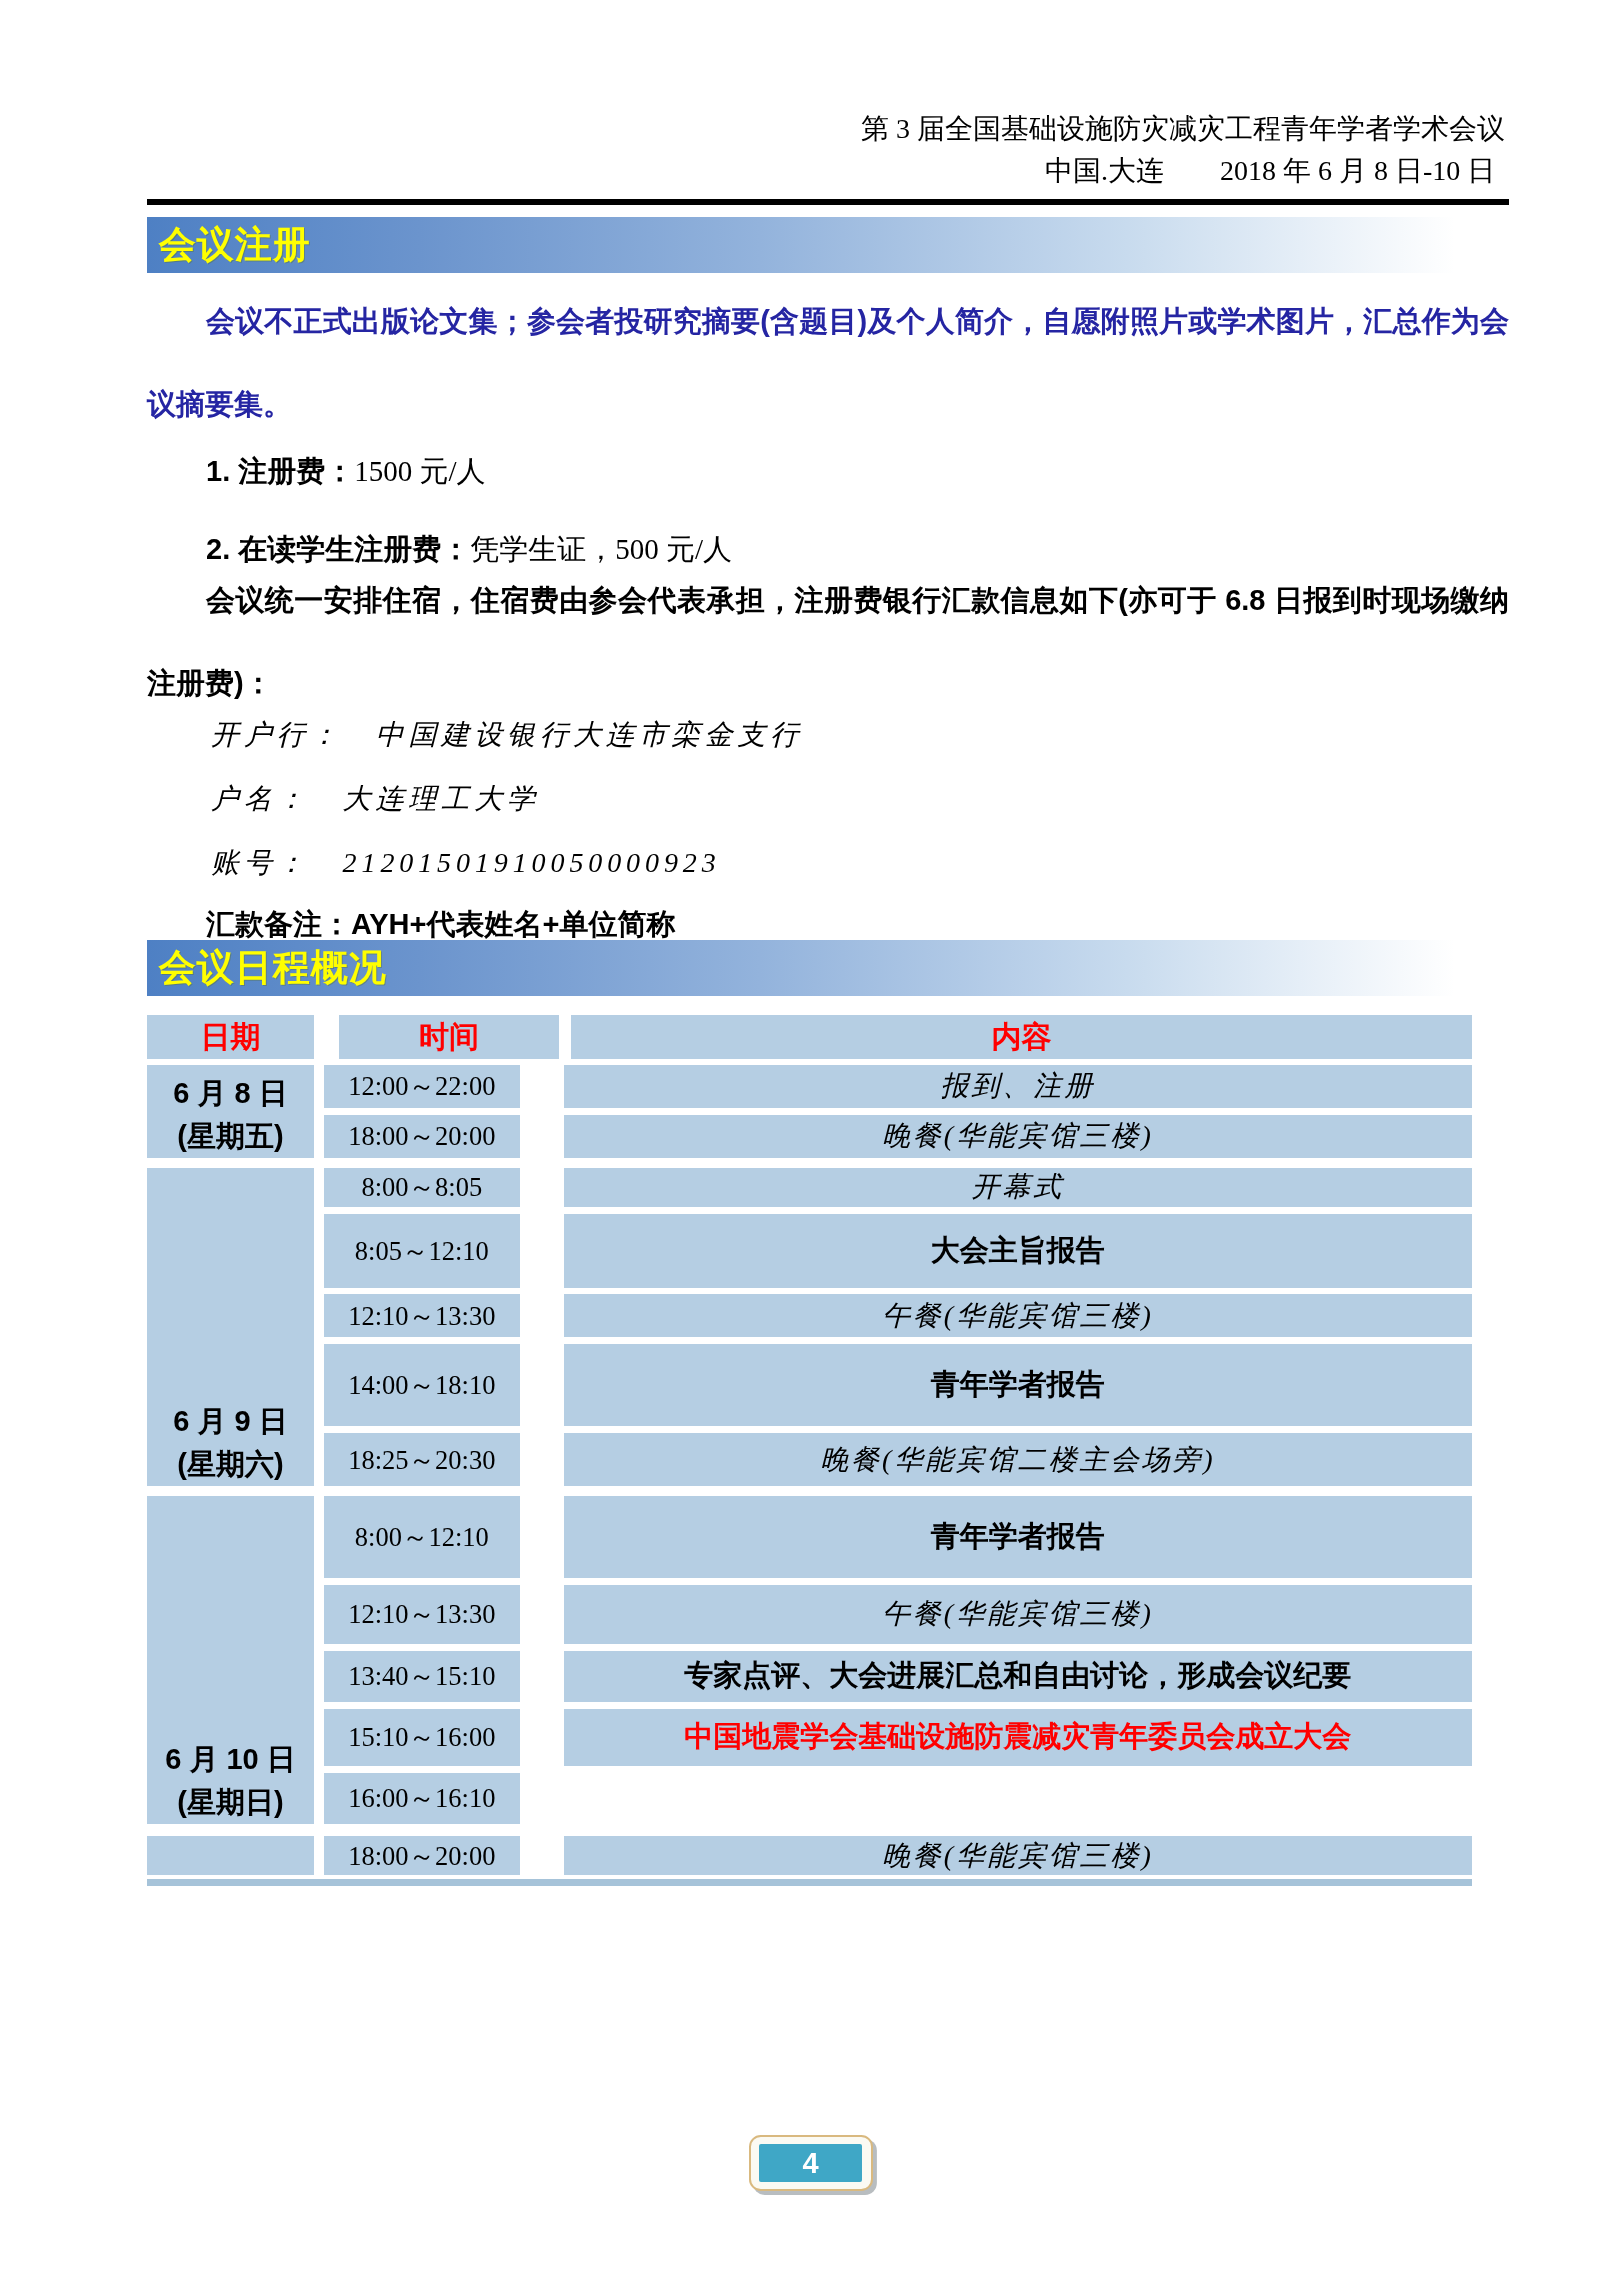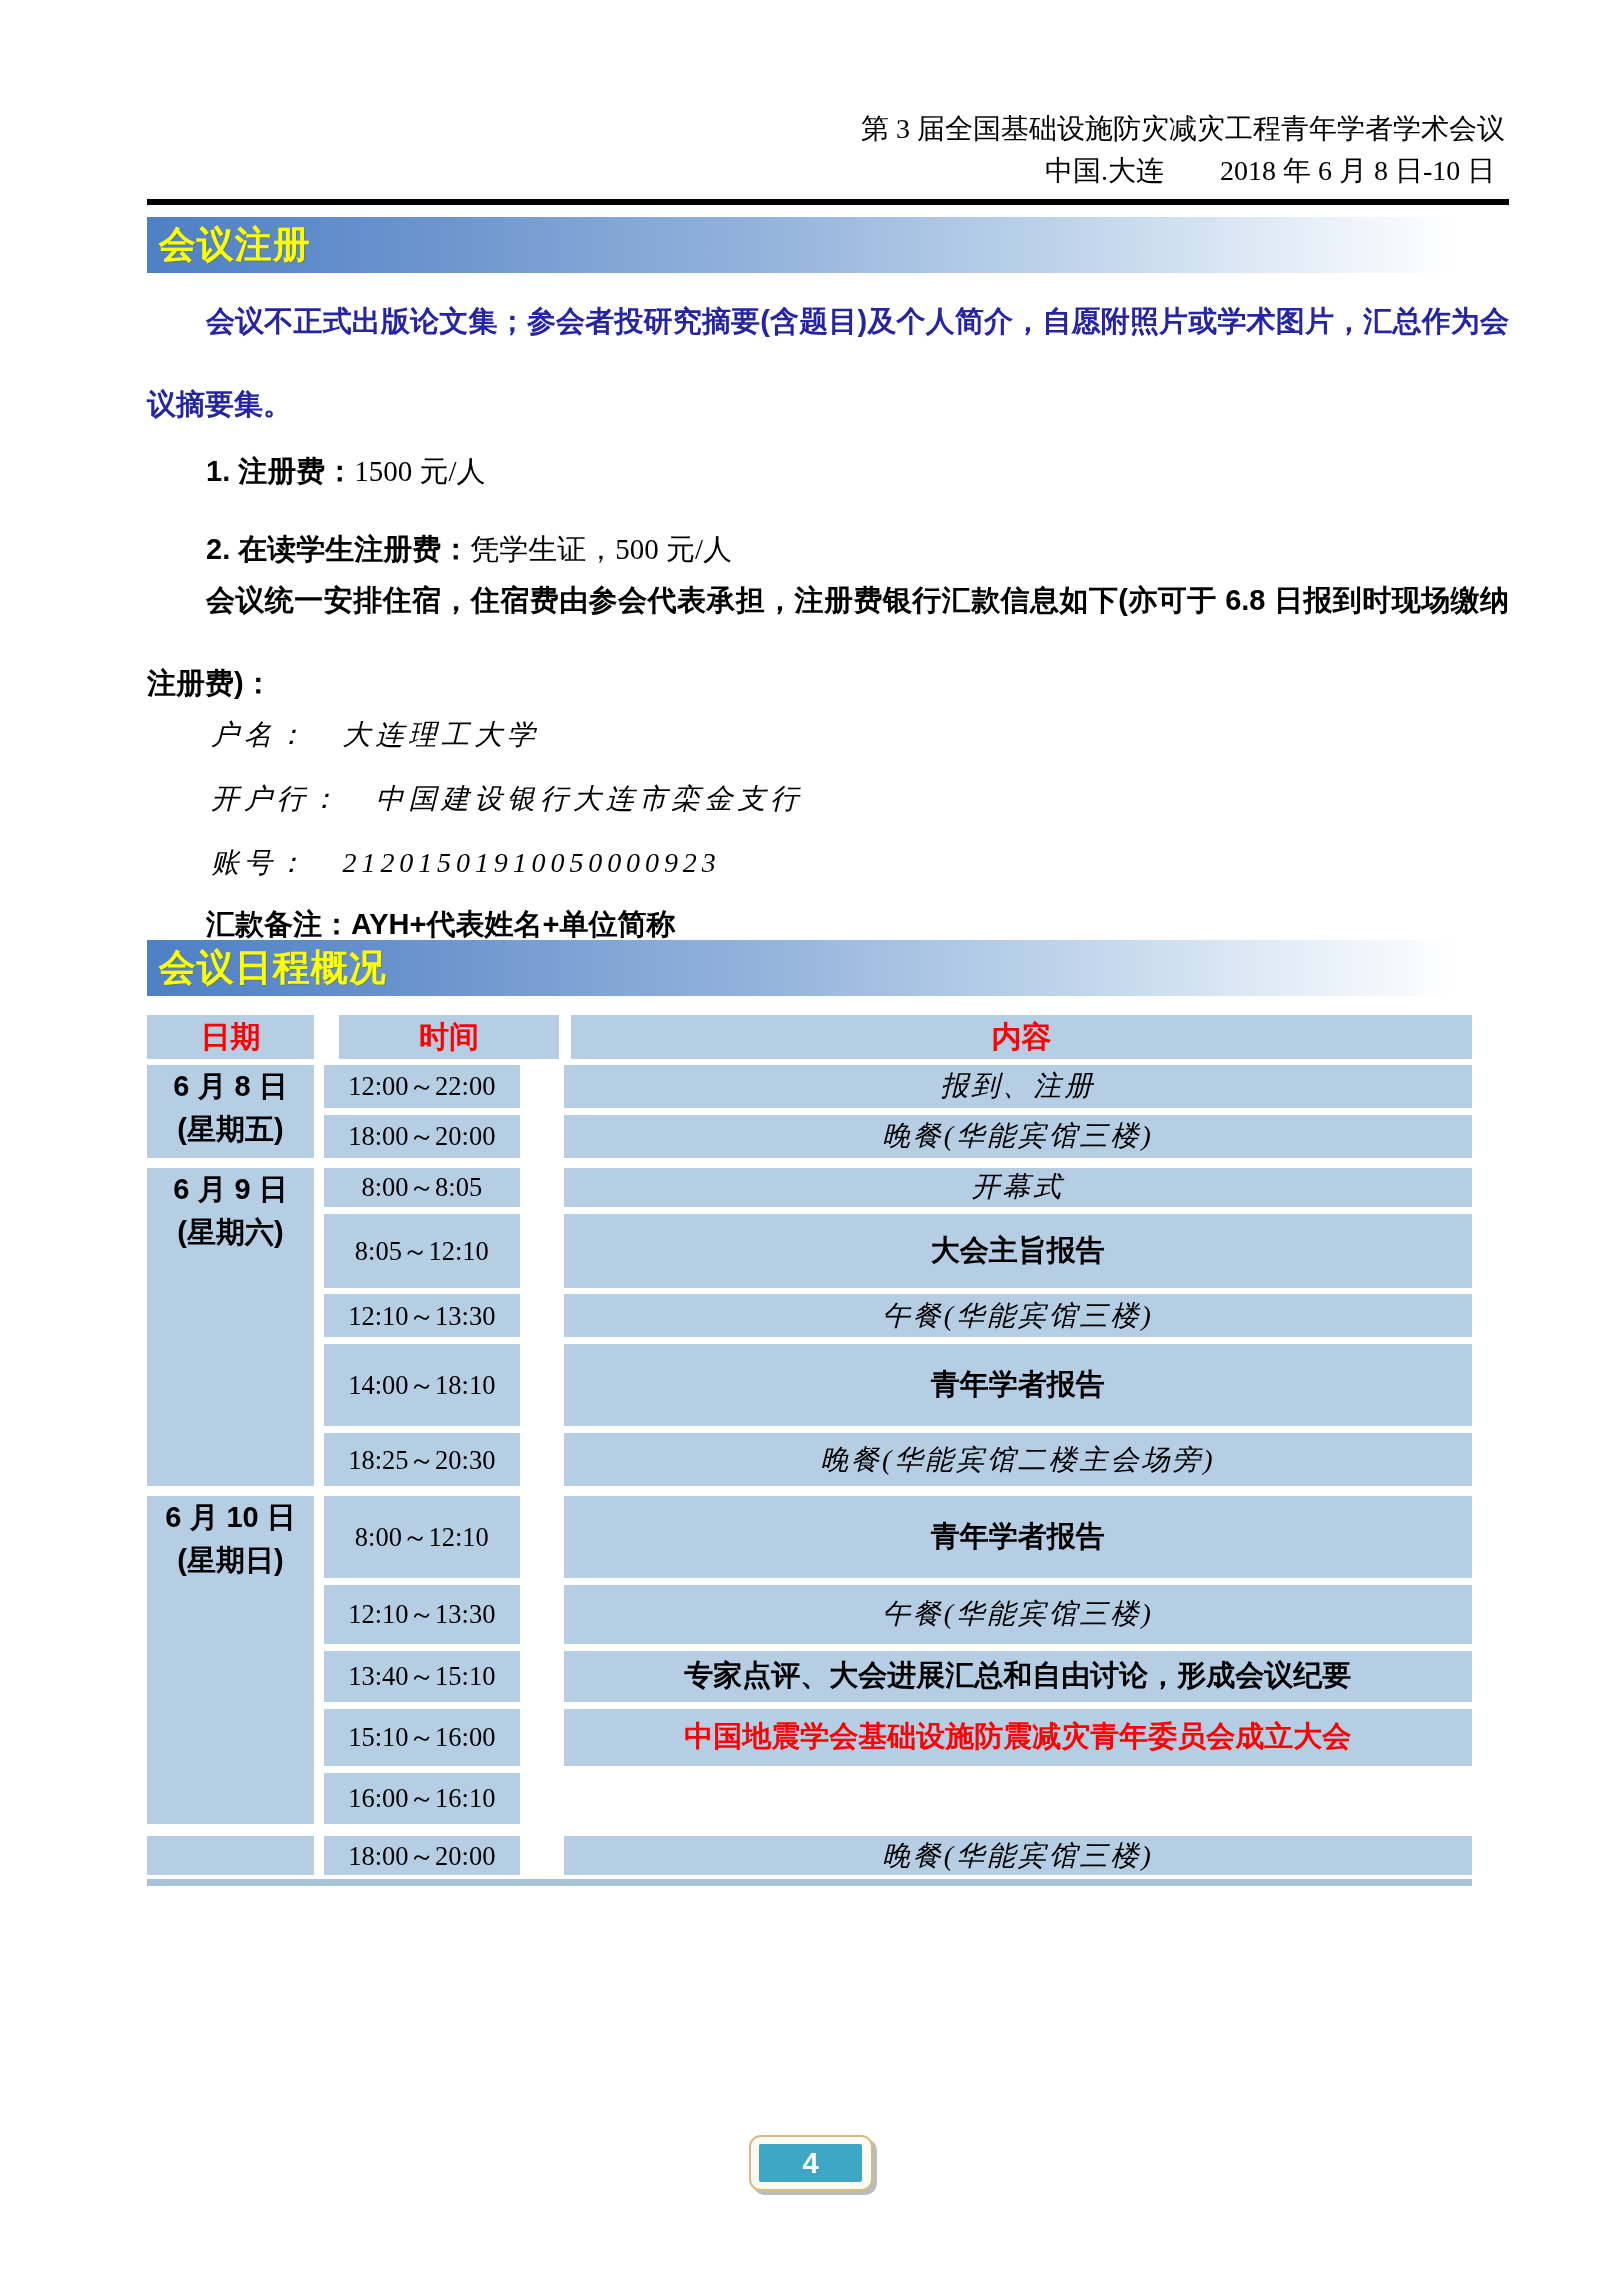--- a/index.html
+++ b/index.html
@@ -51,21 +51,21 @@
   .thead { display:flex; height:44px; margin-bottom:5.9px; }
   .cell { background:#b5cee3; display:flex; align-items:center; justify-content:center; }
   .th { color:#ff0000; font-weight:bold; font-size:30px; }
   .c-date { width:167px; margin-right:25px; }
   .c-time { width:220px; margin-right:11.8px; }
   .c-cont { flex:1; }
   .tgroup { display:flex; margin-top:9.8px; }
   .tgroup.first { margin-top:0; }
   .tgroup.last  { margin-top:12.7px; }
   .tdate { width:167px; margin-right:9.8px; background:#b5cee3;
-           display:flex; flex-direction:column; align-items:center; justify-content:flex-start;
+           display:flex; flex-direction:column; align-items:center; justify-content:flex-end;
            font-weight:bold; font-size:29px; line-height:43px; }
   .trows { flex:1; display:flex; flex-direction:column; }
   .trow  { display:flex;gap:32px; }
   .trow + .trow { margin-top:6.9px; }
   .ttime { width:196px; margin-right:11.8px; background:#b5cee3;
            display:flex; align-items:center; justify-content:center;
            font-family:"Liberation Serif", serif; font-size:26.5px; }
   .tcont { flex:1; background:#b5cee3; display:flex; align-items:center; justify-content:center;
            text-align:center; padding:0 9.8px; }
   .kai  { font-family:Liberation Serif, serif; font-style:italic; font-size:28px; letter-spacing:2.9px; }
@@ -107,22 +107,22 @@
         <span class="lbl">1. 注册费：</span><span class="val">1500 元/人</span>
       </div>
       <div>
         <span class="lbl">2. 在读学生注册费：</span><span class="val">凭学生证，500 元/人</span>
       </div>
     </div>
 
     <div class="p-hotel">会议统一安排住宿，住宿费由参会代表承担，注册费银行汇款信息如下(亦可于 6.8 日报到时现场缴纳注册费)：</div>
 
     <div class="p-bank">
+      <div>开户行：　中国建设银行大连市栾金支行</div>
       <div>户名：　大连理工大学</div>
-      <div>开户行：　中国建设银行大连市栾金支行</div>
       <div>账号：　21201501910050000923</div>
     </div>
 
     <div class="p-remit">汇款备注：AYH+代表姓名+单位简称</div>
 
 
     <div class="bar bar2">
       <span>会议日程概况</span>
     </div>
 

